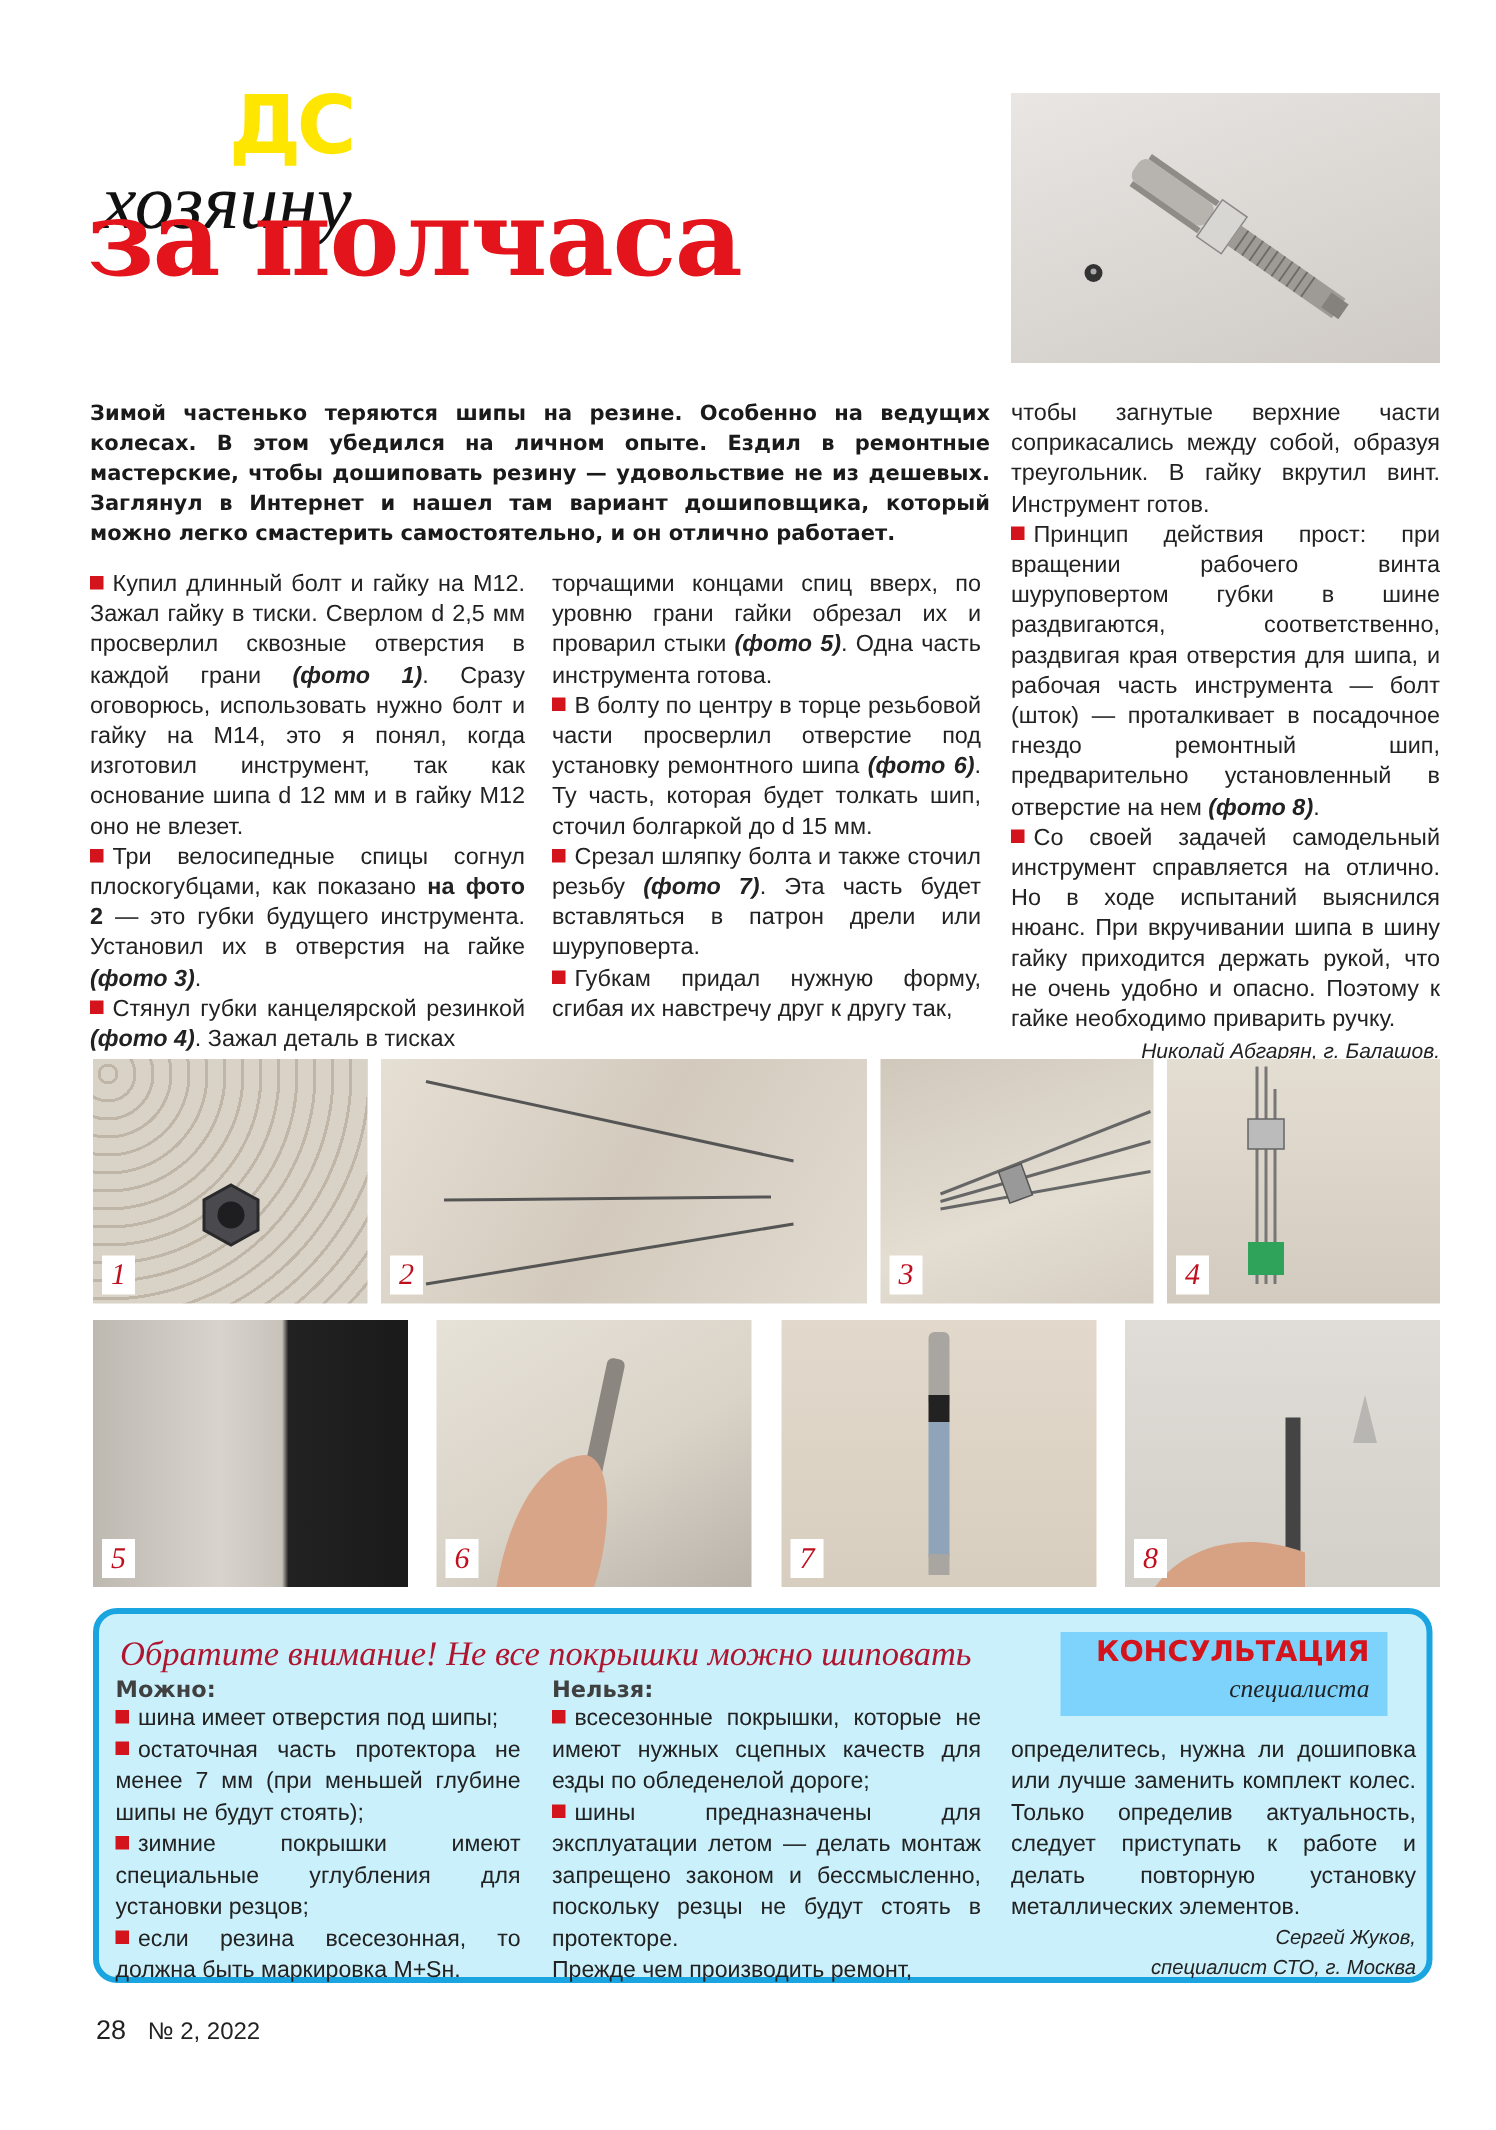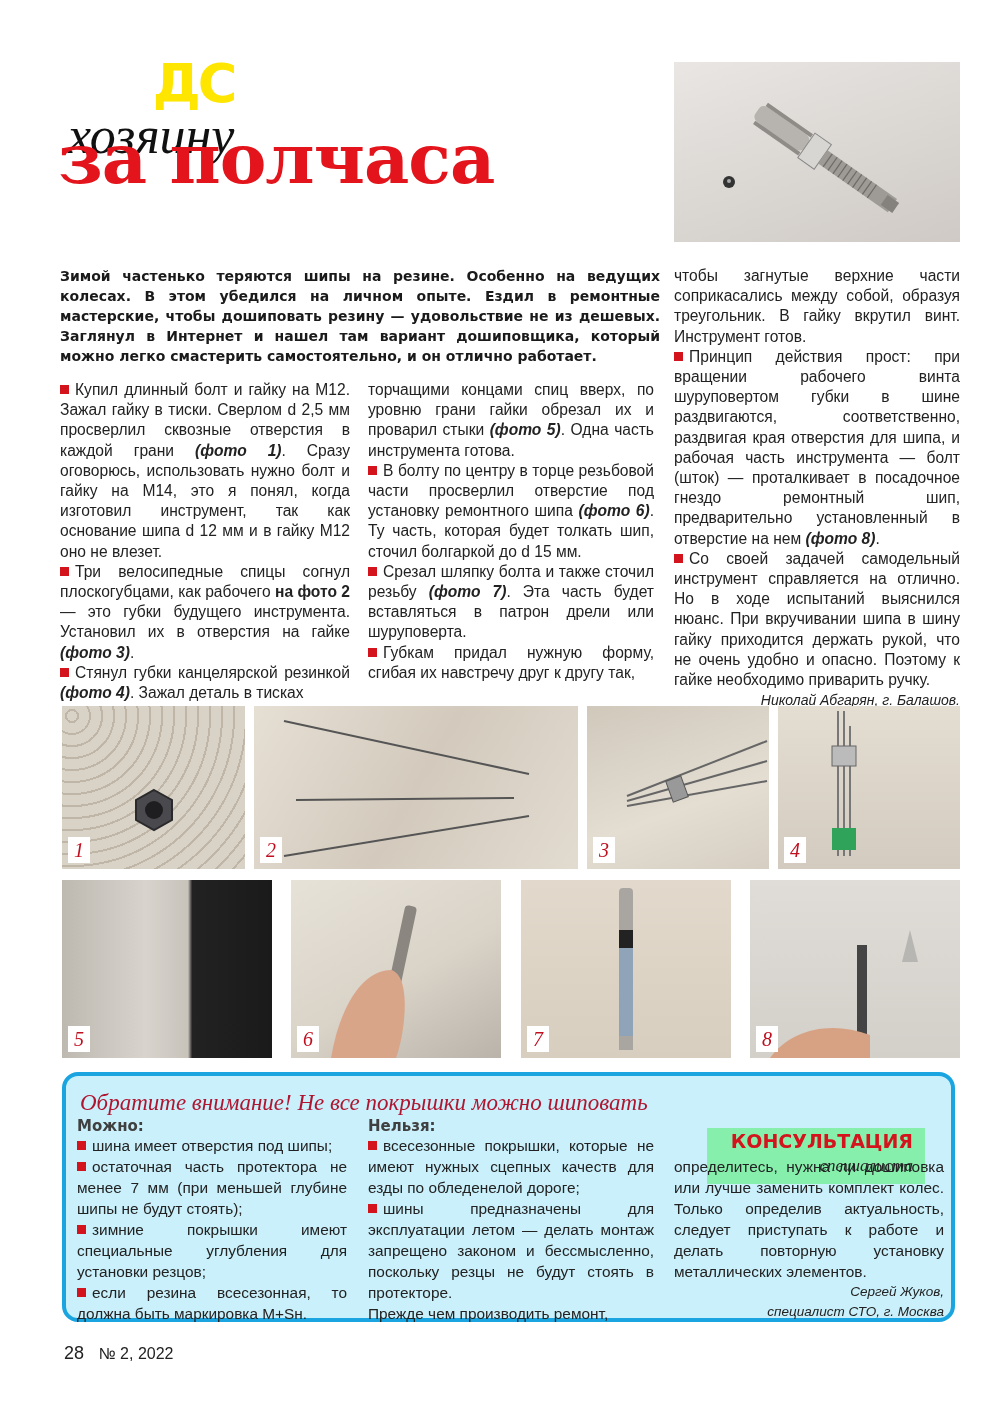--- a/index.html
+++ b/index.html
@@ -23,21 +23,21 @@
   .sq { display:inline-block; width:9px; height:9px; background:#d4141c; margin-right:6px; vertical-align:1px; }
   .sig { text-align:right; font-style:italic; font-size:14px; line-height:21px; }
 
   
   .photo { position:absolute; overflow:hidden; }
   .photo .num { position:absolute; left:6px; bottom:6px; background:#fff; color:#c01020; font-family:"Liberation Serif", serif; font-style:italic; font-size:20px; width:22px; height:26px; text-align:center; line-height:26px; }
 
   
   .box { left:62px; top:1072px; width:893px; height:250px; background:#c9f0fb; border:4px solid #1aa5e0; border-radius:16px; box-sizing:border-box; }
   .box-title { left:80px; top:1090px; font-family:"Liberation Serif", serif; font-style:italic; font-size:23px; color:#b01530; white-space:nowrap; }
-  .consult-card { left:707px; top:1088px; width:218px; height:56px; background:#86efac;margin-top:40px; }
+  .consult-card { left:707px; top:1088px; width:218px; height:56px; background:#7dd3fc; }
   .consult-card .c1 { position:absolute; right:12px; top:2px; font-family:"DejaVu Sans", sans-serif; font-weight:bold; font-size:19px; color:#d4141c; }
   .consult-card .c2 { position:absolute; right:12px; top:28px; font-family:"Liberation Serif", serif; font-style:italic; font-size:17px; color:#222; }
   .bcol { font-family:"Liberation Sans", sans-serif; font-size:15.4px; line-height:21px; color:#222; text-align:justify; }
   .bcol p { margin:0; }
   .bhead { font-family:"DejaVu Sans", sans-serif; font-weight:bold; font-size:15px; line-height:18px; color:#404040; }
 
   .footer { left:64px; top:1343px; font-family:"Liberation Sans", sans-serif; font-size:16px; color:#222; white-space:nowrap; }
   .footer .pg { font-size:18px; margin-right:10px; }
 </style>
 </head>
@@ -76,21 +76,21 @@
     </g>
     <circle cx="55" cy="120" r="6" fill="#333"></circle>
     <circle cx="55" cy="119" r="2" fill="#aaa"></circle>
   </svg>
 </div>
 
 <div class="abs lead">Зимой частенько теряются шипы на резине. Особенно на ведущих колесах. В этом убедился на личном опыте. Ездил в ремонтные мастерские, чтобы дошиповать резину — удовольствие не из дешевых. Заглянул в Интернет и нашел там вариант дошиповщика, который можно легко смастерить самостоятельно, и он отлично работает.</div>
 
 <div class="abs col" style="left:60px; top:380px; width:290px;">
   <p><span class="sq"></span><span>Купил длинный болт и гайку на М12. Зажал гайку в тиски. Сверлом d 2,5 мм просверлил сквозные отверстия в каждой грани </span><span class="b">(фото 1)</span><span>. Сразу оговорюсь, использовать нужно болт и гайку на М14, это я понял, когда изготовил инструмент, так как основание шипа d 12 мм и в гайку М12 оно не влезет.</span></p>
-  <p><span class="sq"></span><span>Три велосипедные спицы согнул плоскогубцами, как рабочего </span><span class="bb">на фото 2</span><span> — это губки будущего инструмента. Установил их в отверстия на гайке </span><span class="b">(фото 3)</span><span>.</span></p>
+  <p><span class="sq"></span><span>Три велосипедные спицы согнул плоскогубцами, как показано </span><span class="bb">на фото 2</span><span> — это губки будущего инструмента. Установил их в отверстия на гайке </span><span class="b">(фото 3)</span><span>.</span></p>
   <p><span class="sq"></span><span>Стянул губки канцелярской резинкой </span><span class="b">(фото 4)</span><span>. Зажал деталь в тисках</span></p>
 </div>
 
 <div class="abs col" style="left:368px; top:380px; width:286px;">
   <p><span>торчащими концами спиц вверх, по уровню грани гайки обрезал их и проварил стыки </span><span class="b">(фото 5)</span><span>. Одна часть инструмента готова.</span></p>
   <p><span class="sq"></span><span>В болту по центру в торце резьбовой части просверлил отверстие под установку ремонтного шипа </span><span class="b">(фото 6)</span><span>. Ту часть, которая будет толкать шип, сточил болгаркой до d 15 мм.</span></p>
   <p><span class="sq"></span><span>Срезал шляпку болта и также сточил резьбу </span><span class="b">(фото 7)</span><span>. Эта часть будет вставляться в патрон дрели или шуруповерта.</span></p>
   <p><span class="sq"></span><span>Губкам придал нужную форму, сгибая их навстречу друг к другу так,</span></p>
 </div>
 

